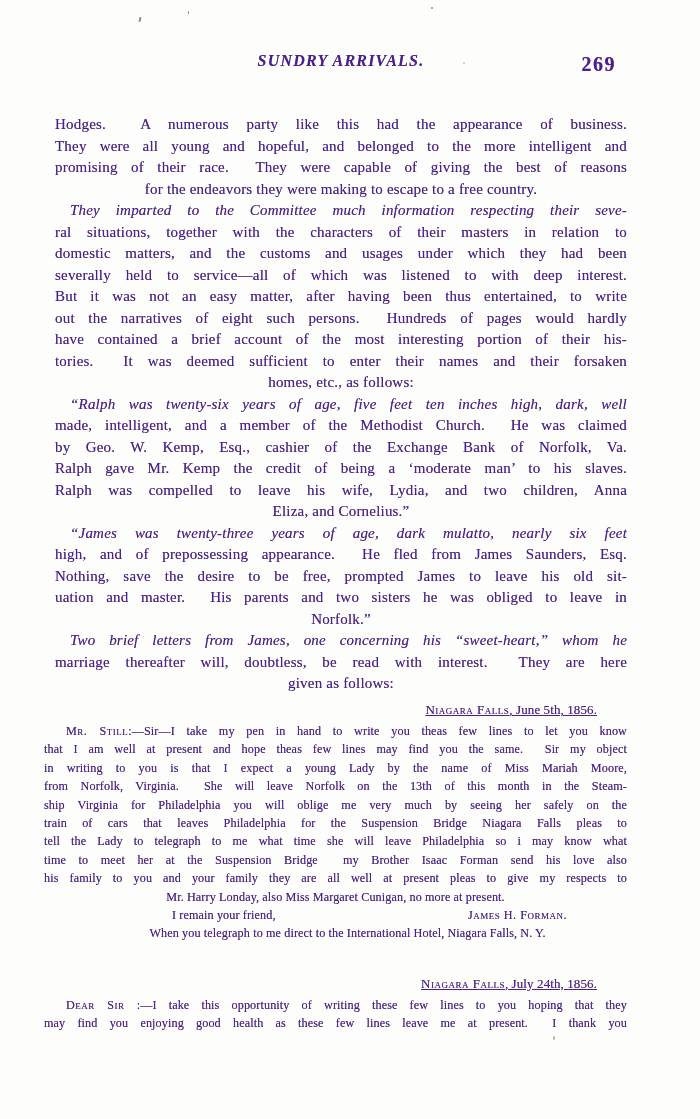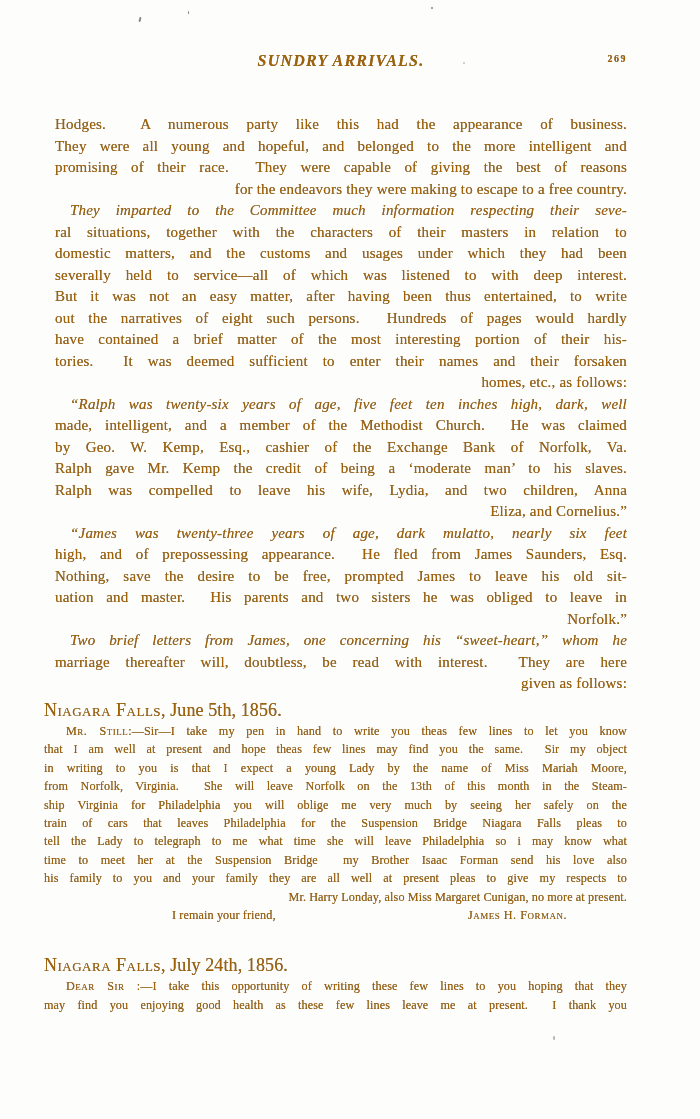--- a/index.html
+++ b/index.html
@@ -1,48 +1,48 @@
 <!DOCTYPE html>
 <html><head>
 <meta charset="utf-8">
 <style>
   html,body { margin:0; padding:0; background:#ffffff; }
   .page {
     position:relative; width:700px; height:1119px;
     background:#fdfdfc; overflow:hidden;
     font-family:"Liberation Serif","DejaVu Serif",serif;
-    color:#a16207;
+    color:#4c1d95;
     text-shadow:0 0 .3px rgba(0,0,0,.5);
   }
   .header { position:absolute; top:52px; left:55px; width:572px; height:20px; }
   .header-title {
     display:block; text-align:center;
     font-style:italic; font-weight:bold;
     font-size:16px; letter-spacing:1.2px;
   }
   .page-number {
-    position:absolute; right:0; top:1px;
-    font-size:10px; letter-spacing:1.5px; font-weight:bold;
+    position:absolute; right:11px; top:1px;
+    font-size:20px; letter-spacing:1.5px; font-weight:bold;
   }
   .body-block { position:absolute; top:86px; left:55px; width:572px;margin-top:28px; }
   .bline {
     height:21.5px; line-height:21.5px; font-size:15px;
-    letter-spacing:.2px; overflow:hidden; text-align:right;
+    letter-spacing:.2px; overflow:hidden; text-align:center;
   }
   .indent { text-indent:15px;font-style:italic; }
   .letters-block { position:absolute; top:700px; left:44px; width:583px; }
   .letter + .letter { margin-top:31px; }
   .lline {
     height:18.4px; line-height:18.4px; font-size:12.2px;
-    letter-spacing:.1px; overflow:hidden; text-align:right;
+    letter-spacing:.1px; overflow:hidden; text-align:center;
   }
   .lindent { text-indent:22px; }
   .dateline {
-    height:20px; line-height:20px; font-size:18px;
-    text-align:left; padding-right:30px; margin-bottom:2px;
+    height:20px; line-height:20px; font-size:13px;
+    text-align:right; padding-right:30px; margin-bottom:2px;text-decoration:underline;
   }
   .just { text-align:justify; }
   .just::after { content:""; display:inline-block; width:100%; height:0; }
   .sc { font-variant:small-caps; letter-spacing:.5px; }
   .closing {
     display:flex; justify-content:space-between;
     padding-left:128px; padding-right:60px; box-sizing:border-box;
   }
   .postscript { text-indent:24px; }
   .speck { position:absolute; background:#8a8a8a; border-radius:1px; }
@@ -71,21 +71,21 @@
       <div class="bline just">Hodges.&nbsp; A numerous party like this had the appearance of business.</div>
       <div class="bline just">They were all young and hopeful, and belonged to the more intelligent and</div>
       <div class="bline just">promising of their race.&nbsp; They were capable of giving the best of reasons</div>
       <div class="bline">for the endeavors they were making to escape to a free country.</div>
       <div class="bline indent just">They imparted to the Committee much information respecting their seve-</div>
       <div class="bline just">ral situations, together with the characters of their masters in relation to</div>
       <div class="bline just">domestic matters, and the customs and usages under which they had been</div>
       <div class="bline just">severally held to service—all of which was listened to with deep interest.</div>
       <div class="bline just">But it was not an easy matter, after having been thus entertained, to write</div>
       <div class="bline just">out the narratives of eight such persons.&nbsp; Hundreds of pages would hardly</div>
-      <div class="bline just">have contained a brief matter of the most interesting portion of their his-</div>
+      <div class="bline just">have contained a brief account of the most interesting portion of their his-</div>
       <div class="bline just">tories.&nbsp; It was deemed sufficient to enter their names and their forsaken</div>
       <div class="bline">homes, etc., as follows:</div>
       <div class="bline indent just">“Ralph was twenty-six years of age, five feet ten inches high, dark, well</div>
       <div class="bline just">made, intelligent, and a member of the Methodist Church.&nbsp; He was claimed</div>
       <div class="bline just">by Geo. W. Kemp, Esq., cashier of the Exchange Bank of Norfolk, Va.</div>
       <div class="bline just">Ralph gave Mr. Kemp the credit of being a ‘moderate man’ to his slaves.</div>
       <div class="bline just">Ralph was compelled to leave his wife, Lydia, and two children, Anna</div>
       <div class="bline">Eliza, and Cornelius.”</div>
       <div class="bline indent just">“James was twenty-three years of age, dark mulatto, nearly six feet</div>
       <div class="bline just">high, and of prepossessing appearance.&nbsp; He fled from James Saunders, Esq.</div>
@@ -107,20 +107,21 @@
         <div class="lline just">ship Virginia for Philadelphia you will oblige me very much by seeing her safely on the</div>
         <div class="lline just">train of cars that leaves Philadelphia for the Suspension Bridge Niagara Falls pleas to</div>
         <div class="lline just">tell the Lady to telegraph to me what time she will leave Philadelphia so i may know what</div>
         <div class="lline just">time to meet her at the Suspension Bridge&nbsp; my Brother Isaac Forman send his love also</div>
         <div class="lline just">his family to you and your family they are all well at present pleas to give my respects to</div>
         <div class="lline">Mr. Harry Londay, also Miss Margaret Cunigan, no more at present.</div>
         <div class="lline closing">
           <span>I remain your friend,</span>
           <span class="sc">James H. Forman.</span>
         </div>
+        <div class="lline postscript">When you telegraph to me direct to the International Hotel, Niagara Falls, N. Y.</div>
       </div>
       <div class="letter">
         <div class="lline dateline"><span class="sc">Niagara Falls</span>, July 24th, 1856.</div>
         <div class="lline lindent just"><span class="sc">Dear Sir</span> :—I take this opportunity of writing these few lines to you hoping that they</div>
         <div class="lline just">may find you enjoying good health as these few lines leave me at present.&nbsp; I thank you</div>
       </div>
     </div>
 </div>
 
 </body></html>

